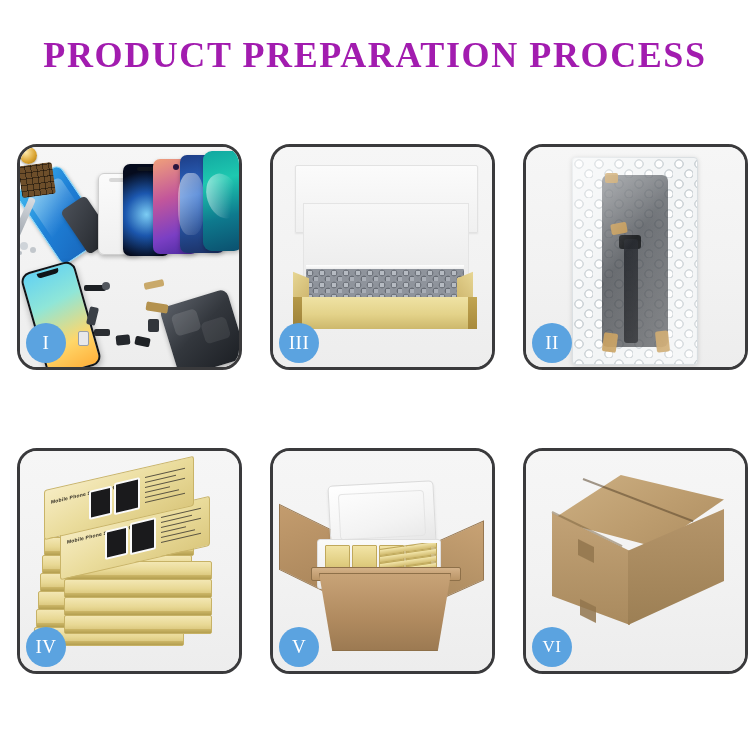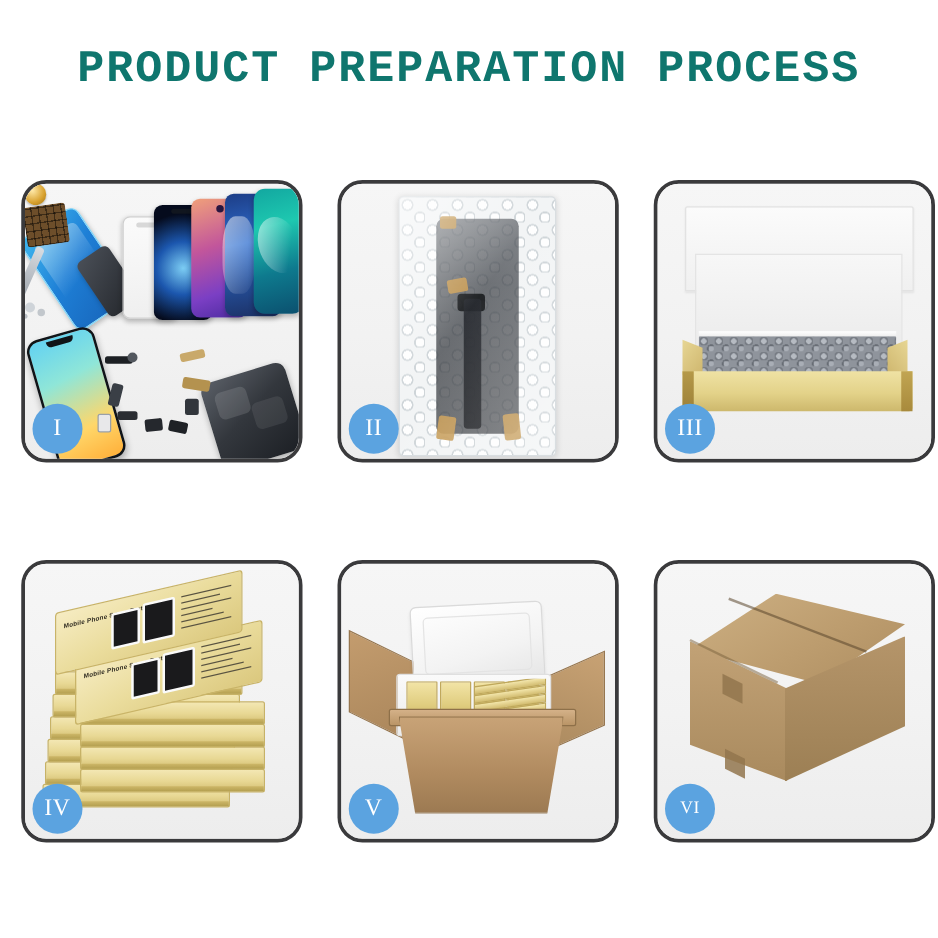--- a/index.html
+++ b/index.html
@@ -22,23 +22,23 @@
     top: 0;
     width: 750px;
     text-align: center;
   }
   #main-title {
     margin: 0;
     padding-top: 37px;
     font-size: 36px;
     font-weight: 700;
     letter-spacing: 1.6px;
-    color: #0f766e;
+    color: #a21caf;
     line-height: 1.05;
-    font-family: Liberation Mono, monospace;
+    font-family: Liberation Serif, serif;
   }
   #sub-title {
     margin: 0;
     padding-top: 10px;
     font-size: 14.5px;
     font-weight: 400;
     color: #1d1d1d;
     letter-spacing: 0.15px;
     font-family: "Liberation Sans", sans-serif;
   }
@@ -81,21 +81,21 @@
     color: #ffffff;
     display: flex;
     align-items: center;
     justify-content: center;
     font-family: "Liberation Serif", serif;
     font-size: 19px;
     letter-spacing: 0.5px;
     z-index: 40;
     user-select: none;
   }
-  .panel-badge.narrow { font-size: 14px; }
+  .panel-badge.narrow { font-size: 17px; }
 
   
   .p1 .ph {
     position: absolute;
     border-radius: 7px;
     box-shadow: 0 2px 4px rgba(0,0,0,.25);
   }
   .p1 .backfilm {
     left: 14px; top: 24px; width: 52px; height: 86px;
     background: linear-gradient(150deg,#3fb8ef 0%, #1e7fd6 45%, #1763b8 100%);
@@ -531,46 +531,46 @@
       <div class="smallpart sp7"></div>
       <div class="smallpart sp8"></div>
       <div class="smallpart sp9"></div>
       <div class="smallpart sp10"></div>
       <div class="tool"></div>
       <div class="screws"></div>
     </div>
     <div class="panel-badge">I</div>
   </div>
 
+  <div class="panel p3">
+    <div class="panel-stage">
+      <div class="boxlid"></div>
+      <div class="boxback"></div>
+      <div class="liprim"></div>
+      <div class="foam"></div>
+      <div class="boxsideL"></div>
+      <div class="boxsideR"></div>
+      <div class="boxfront"></div>
+    </div>
+    <div class="panel-badge">III</div>
+  </div>
+
   <div class="panel p2">
     <div class="panel-stage">
       <div class="bubblebag"></div>
       <div class="innerscreen"></div>
       <div class="connector"></div>
       <div class="flexcable"></div>
       <div class="tape t1"></div>
       <div class="tape t2"></div>
       <div class="tape t3"></div>
       <div class="tape t4"></div>
       <div class="bagglow"></div>
     </div>
     <div class="panel-badge">II</div>
-  </div>
-
-  <div class="panel p3">
-    <div class="panel-stage">
-      <div class="boxlid"></div>
-      <div class="boxback"></div>
-      <div class="liprim"></div>
-      <div class="foam"></div>
-      <div class="boxsideL"></div>
-      <div class="boxsideR"></div>
-      <div class="boxfront"></div>
-    </div>
-    <div class="panel-badge">III</div>
   </div>
 
   <div class="panel p4">
     <div class="panel-stage">
       <div class="stack">
         <div class="slab" style="left:14px; top:176px;">
             <span class="edge"></span>
           </div>
         <div class="slab" style="left:16px; top:158px;">
             <span class="edge"></span>

